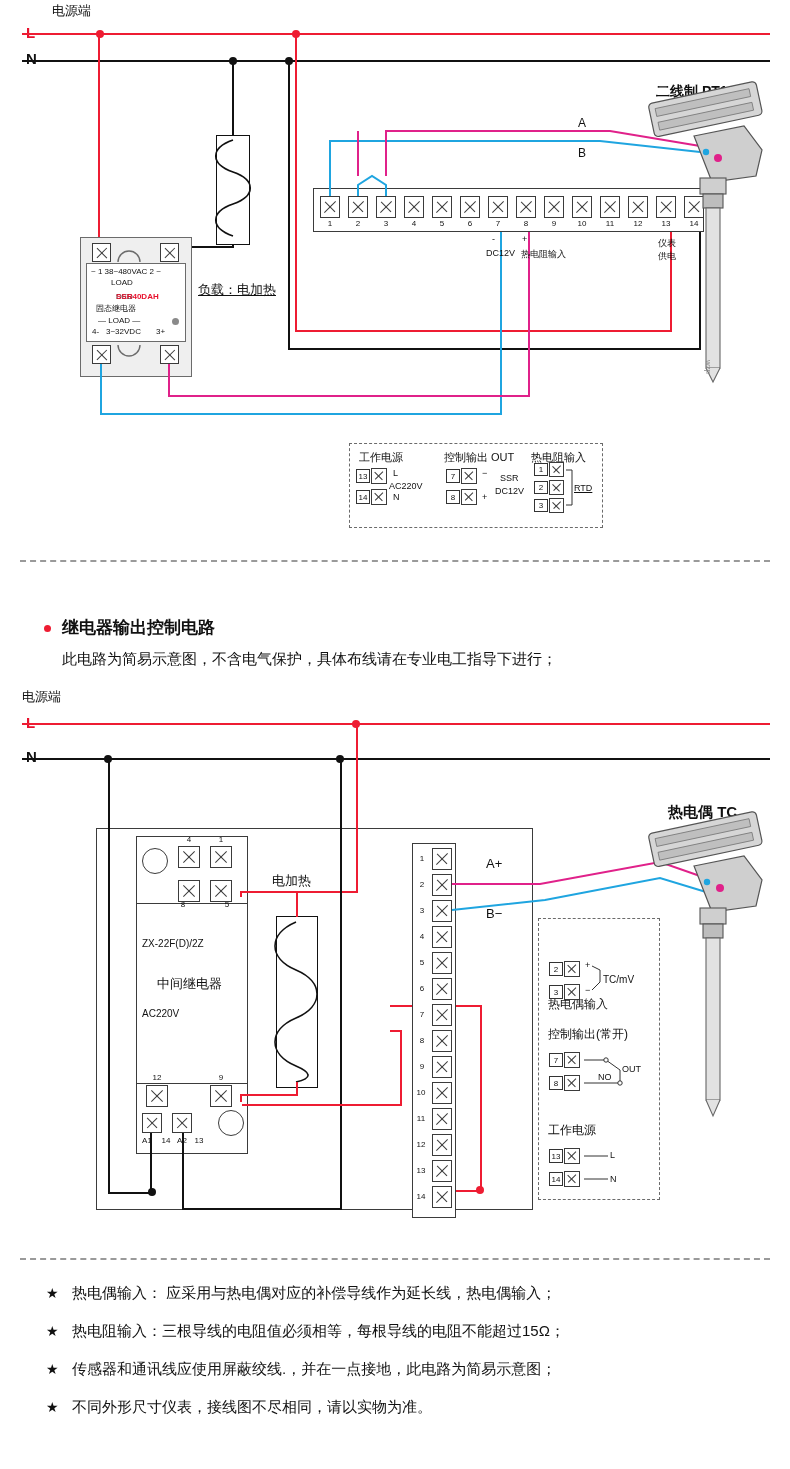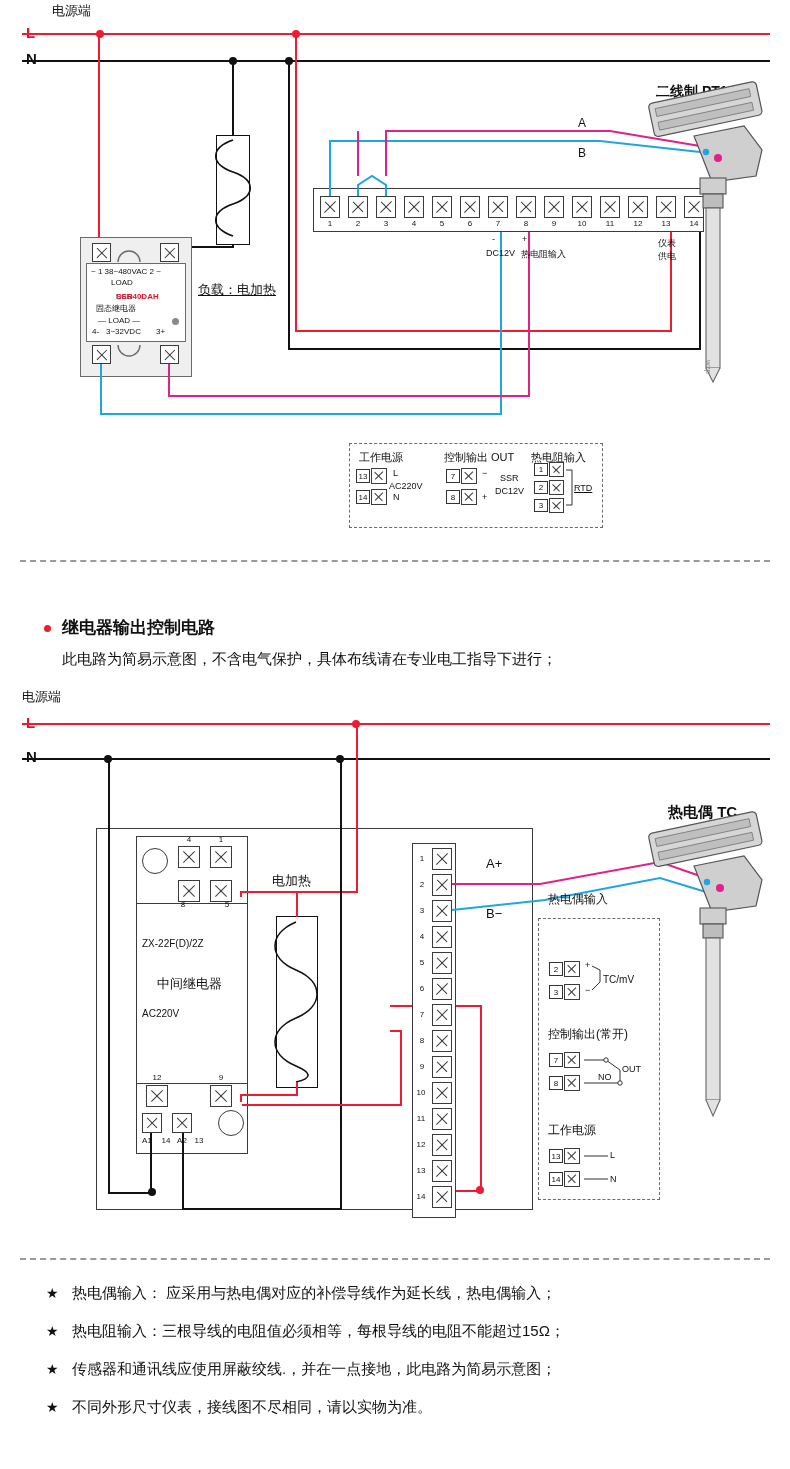--- a/index.html
+++ b/index.html
@@ -362,21 +362,21 @@
   <circle cx="720" cy="888" r="4" fill="#e0218a"></circle>
   <circle cx="707" cy="882" r="3.2" fill="#1fa5e0"></circle>
   <rect x="700" y="908" width="26" height="16" fill="#cfcfcf" stroke="#555" stroke-width="1.1"></rect>
   <rect x="703" y="924" width="20" height="14" fill="#bdbdbd" stroke="#555" stroke-width="1.1"></rect>
   <rect x="706" y="938" width="14" height="162" fill="#e2e2e2" stroke="#666" stroke-width="1.1"></rect>
   <path d="M706 1100 L713 1116 L720 1100" fill="#e2e2e2" stroke="#666" stroke-width="1.1"></path>
 </svg>
 
 <div class="legend" style="left:538px;top:918px;width:122px;height:282px;"></div>
 
-<div class="lbl abs" style="left:548px;top:891px;font-size:12px;">热电偶输入</div>
+<div class="lbl abs" style="left:548px;top:996px;font-size:12px;">热电偶输入</div>
 <div class="abs" style="left:549px;top:962px;width:14px;height:14px;border:1px solid #333;box-sizing:border-box;background:#fff;"></div>
 <div class="num" style="left:549px;top:965px;width:14px;">2</div>
 <div class="screw" style="left:564px;top:961px;width:16px;height:16px;"></div>
 <div class="abs" style="left:549px;top:985px;width:14px;height:14px;border:1px solid #333;box-sizing:border-box;background:#fff;"></div>
 <div class="num" style="left:549px;top:988px;width:14px;">3</div>
 <div class="screw" style="left:564px;top:984px;width:16px;height:16px;"></div>
 <div class="tiny abs" style="left:585px;top:960px;">+</div>
 <div class="tiny abs" style="left:585px;top:985px;">−</div>
 <div class="tiny abs" style="left:603px;top:974px;font-size:10px;">TC/mV</div>
 <svg width="790" height="1469" style="pointer-events:none;">

